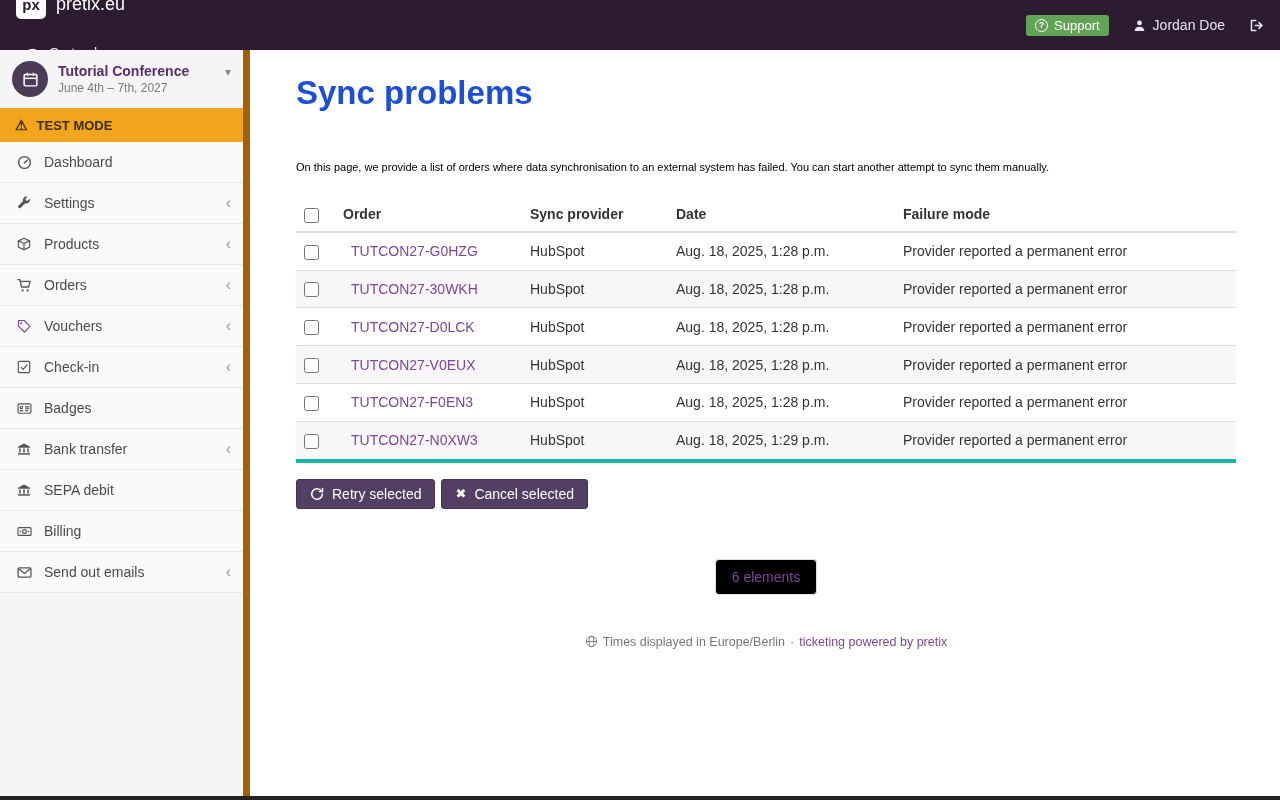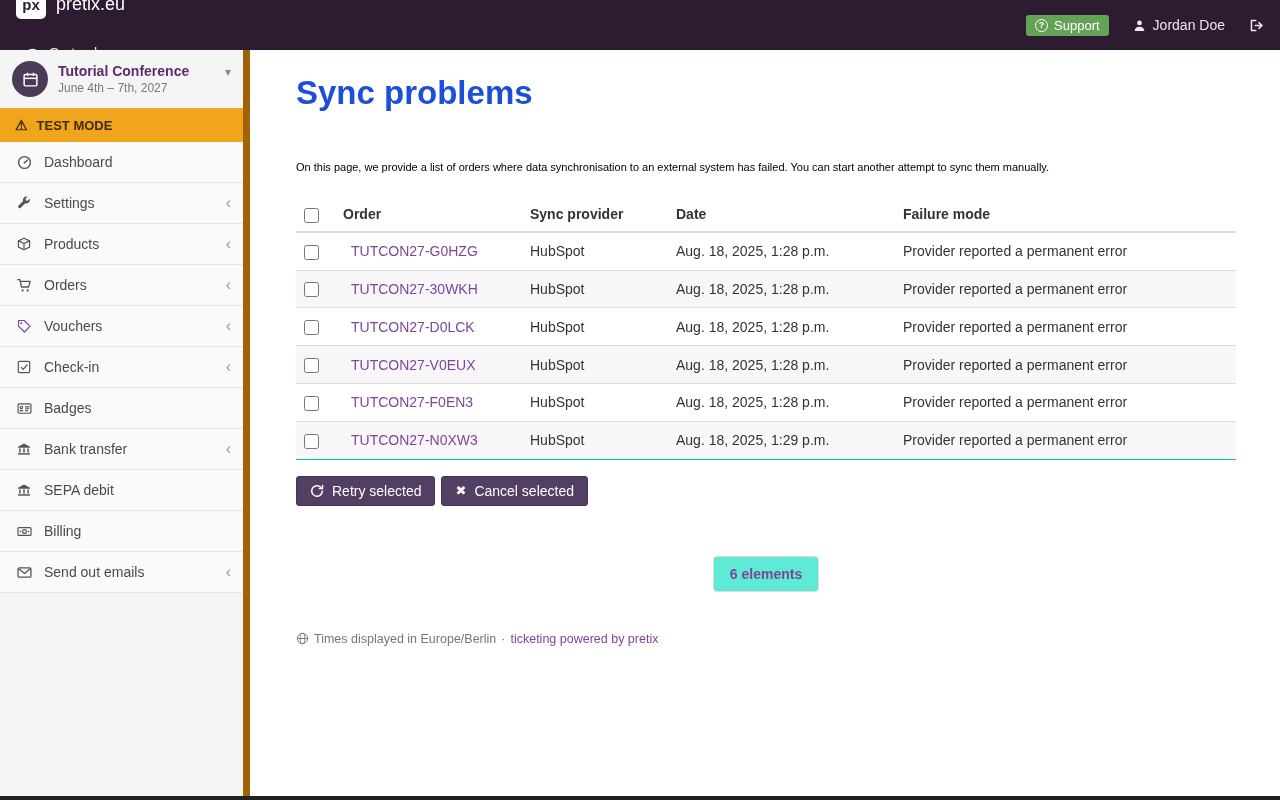--- a/index.html
+++ b/index.html
@@ -45,36 +45,36 @@
   .side-icon.purple { color: #8046a5; }
   .chev { margin-left: auto; color: #9a9a9a; font-size: 16px; line-height: 1; }
 
   
   h1 { font-size: 33px; font-weight: 700; color: #1d4ed8; margin-bottom: 12px; }
   .desc { font-size: 11px; color: #000000; line-height: 1.45; max-width: 940px; margin-top: 48px; }
 
   table { border-collapse: collapse; width: 100%; margin-top: 22px; font-size: 14px; color: #333; }
   th { text-align: left; padding: 8px; border-bottom: 2px solid #ddd; font-weight: bold; }
   td { padding: 10px 8px; border-top: 1px solid #ddd; }
-  tbody tr:last-child td { border-bottom: 1px solid #14b8a6; }
+  tbody tr:last-child td { border-bottom: 4px solid #14b8a6; }
   tbody tr:nth-child(even) { background: #f8f6f9; }
   .order-link { color: #7d4698; text-decoration: none; cursor: pointer; margin-left: 8px; }
   input[type=checkbox] { width: 15px; height: 15px; margin: 0; vertical-align: middle; cursor: pointer; }
 
   .actions { display: flex; gap: 6px; margin-top: 16px; }
   .btn { display: inline-flex; align-items: center; gap: 8px; background: #523f63;
          border: 1px solid #443353; color: #fff; font-size: 14px; padding: 6px 13px;
          border-radius: 3px; cursor: pointer; font-family: inherit; }
   .btn .x-glyph { font-size: 13px; }
 
   .count-wrap { text-align: center; margin-top: 50px; }
   .count-box { display: inline-block; border: 1px solid #ddd; border-radius: 4px;
-               padding: 9px 16px; color: #7d4698; font-size: 14px; background: #5eead4; font-weight: bold; }
-
-  .page-footer { margin-top: 40px; display: flex; align-items: center;
+               padding: 9px 16px; color: #7d4698; font-size: 14px; background: #000000; }
+
+  .page-footer { margin-top: 40px; display: flex; justify-content: center; align-items: center;
                  gap: 5px; font-size: 12.5px; color: #767676; }
   .page-footer a { color: #7d4698; text-decoration: none; cursor: pointer; }
 
   .bottom-bar { position: fixed; left: 0; bottom: 0; width: 1280px; height: 4px; background: #222; }
 </style>
 </head>
 <body>
 
 <header class="navbar">
   <div class="nav-left">

